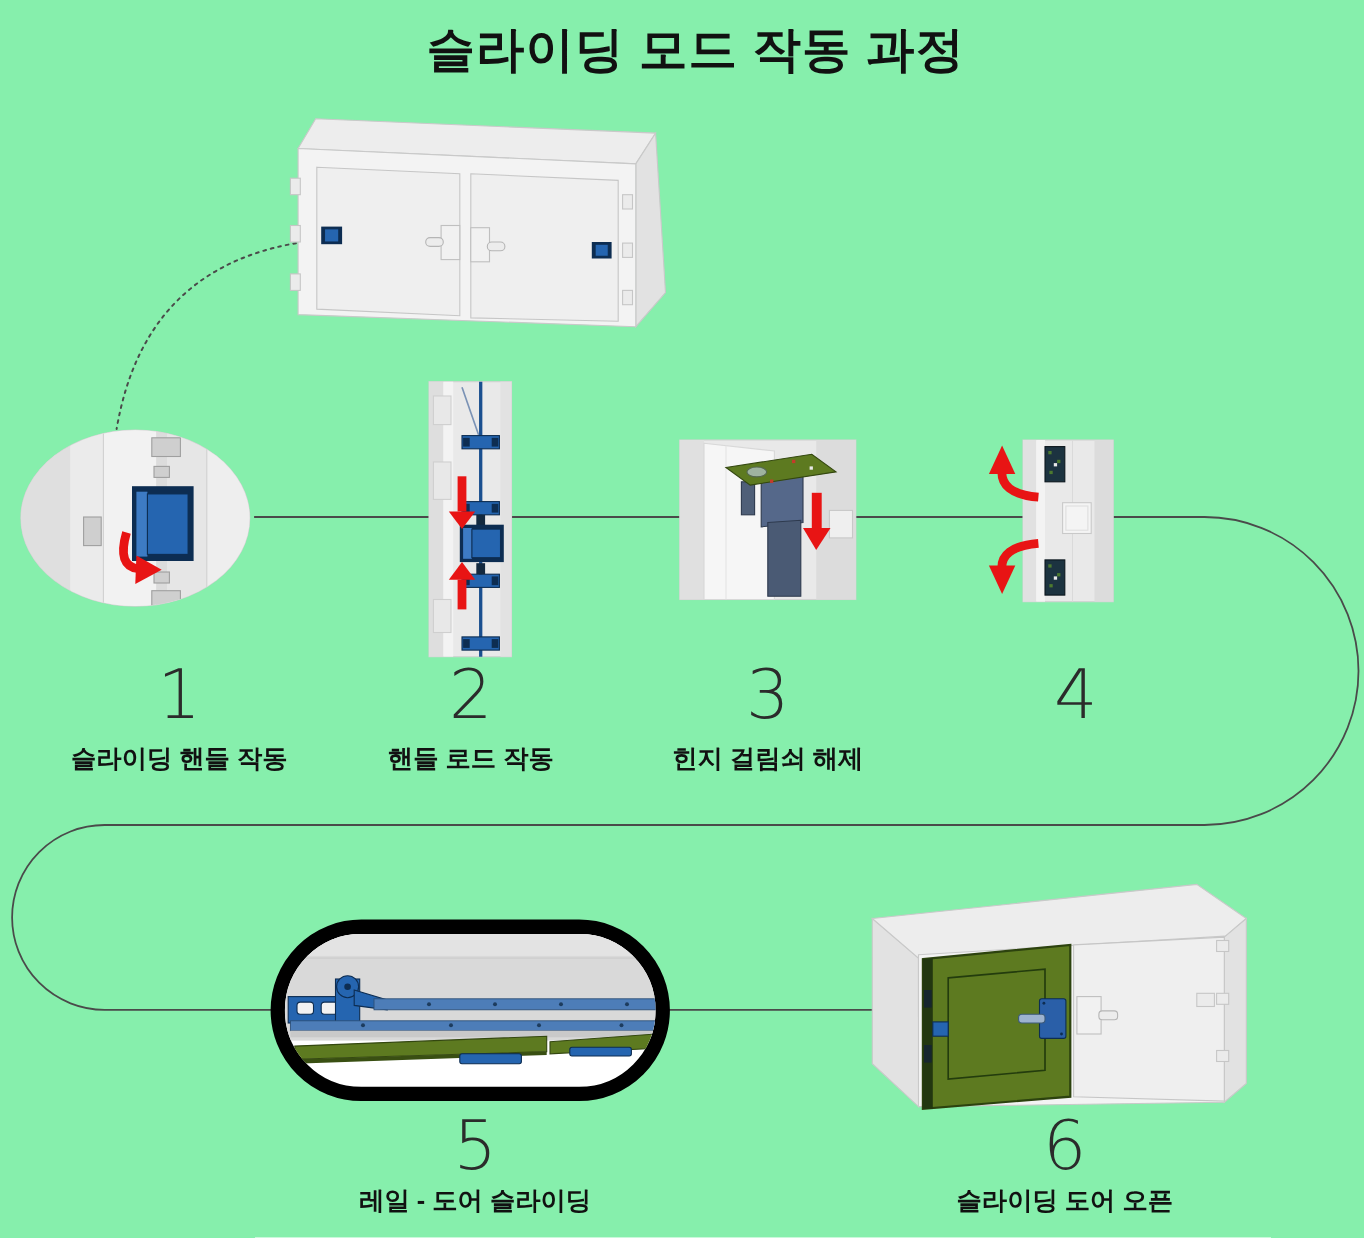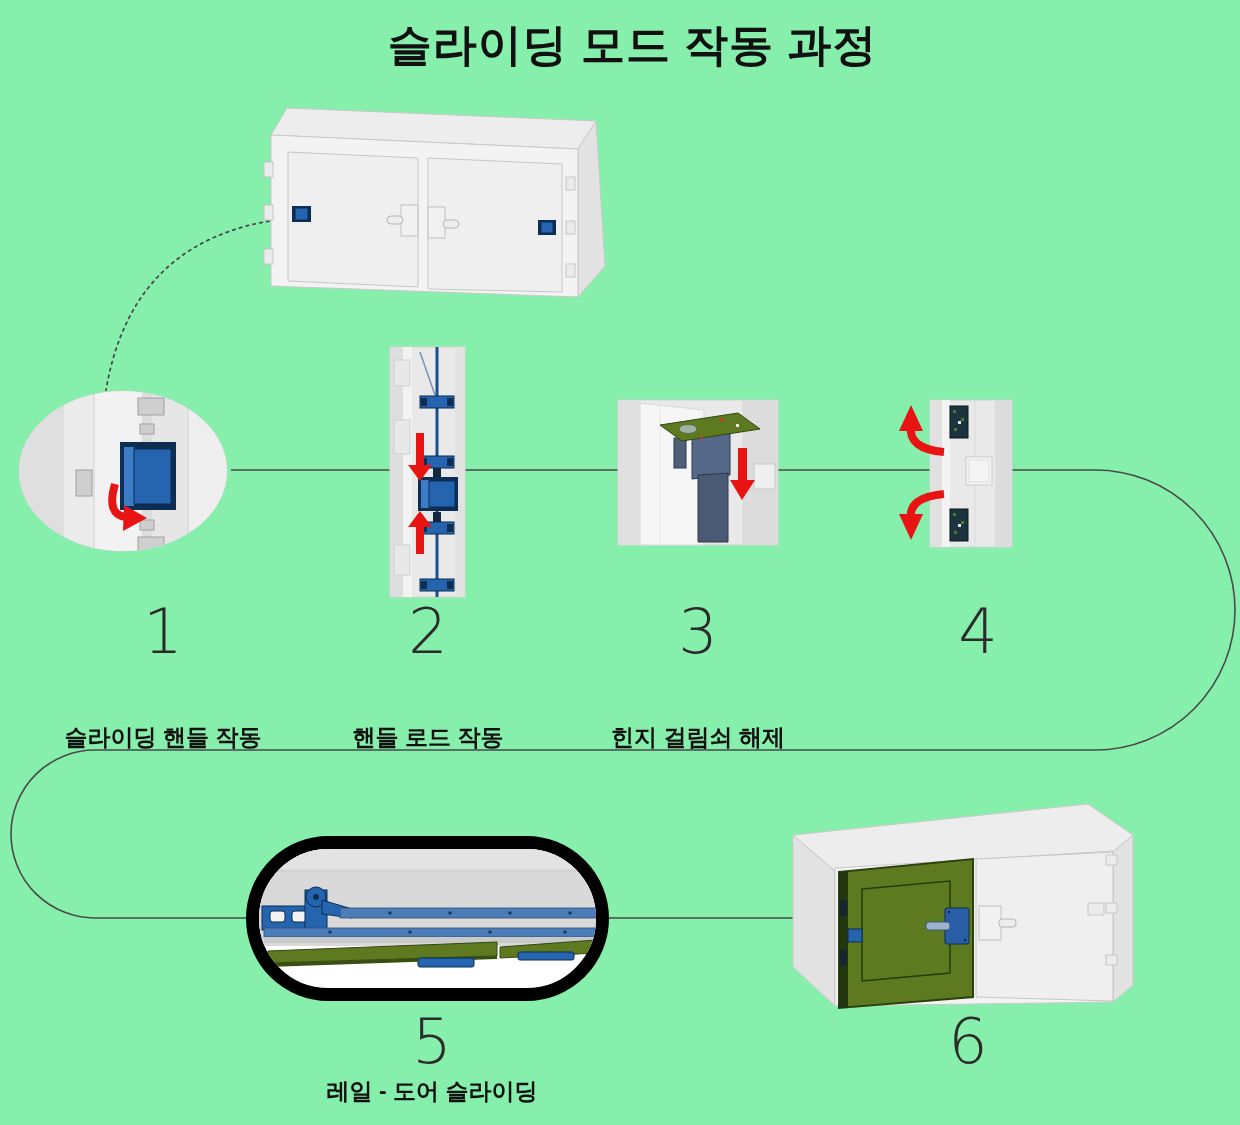--- a/index.html
+++ b/index.html
@@ -16,21 +16,21 @@
           font-family:"Liberation Sans","DejaVu Sans",sans-serif;padding-left:25px;}
   .title{position:absolute;top:16px;left:0;width:100%;text-align:center;
          font-size:44px;font-weight:700;color:#111;letter-spacing:1px;}
   .art{position:absolute;left:0;top:0;}
   .caption{position:absolute;text-align:center;color:#111;}
   .num{font-family:"DejaVu Sans","Liberation Sans",sans-serif;font-weight:100;
        font-size:62px;line-height:68px;color:#2b2b2b;}
   .num.r1{top:598px;}
   .num.r2{top:1008px;}
   .lbl{font-size:23px;font-weight:700;}
-  .lbl.r1{top:674px;margin-top:48px;}
+  .lbl.r1{top:674px;}
   .lbl.r2{top:1076px;}
 
   
   .s-line{stroke:var(--flow-line-gray,#4a4a4a);stroke-width:1.6;fill:none;}
   .s-dot{stroke:#4a4a4a;stroke-width:1.8;stroke-dasharray:2.5 4.5;stroke-linecap:round;fill:none;}
   .f-top{fill:#ededed;stroke:#c9c9c9;}
   .f-side{fill:#e2e2e2;stroke:#c9c9c9;}
   .f-front{fill:#f3f3f3;stroke:#c9c9c9;}
   .f-door{fill:#efefef;stroke:#c6c6c6;}
   .f-tab{fill:#ebebeb;stroke:#c6c6c6;}
@@ -296,14 +296,15 @@
   <div class="caption num r1" style="left:833px;width:290px">4</div>
 
   <div class="caption lbl r1" style="left:18px;width:290px">슬라이딩 핸들 작동</div>
   <div class="caption lbl r1" style="left:553px;width:290px">힌지 걸림쇠 해제</div>
   <div class="caption lbl r1" style="left:283px;width:290px">핸들 로드 작동</div>
 
   <div class="caption num r2" style="left:282px;width:300px">5</div>
   <div class="caption num r2" style="left:818px;width:300px">6</div>
 
   <div class="caption lbl r2" style="left:282px;width:300px">레일 - 도어 슬라이딩</div>
+  <div class="caption lbl r2" style="left:818px;width:300px">슬라이딩 도어 오픈</div>
 
 </div>
 
 </body></html>

